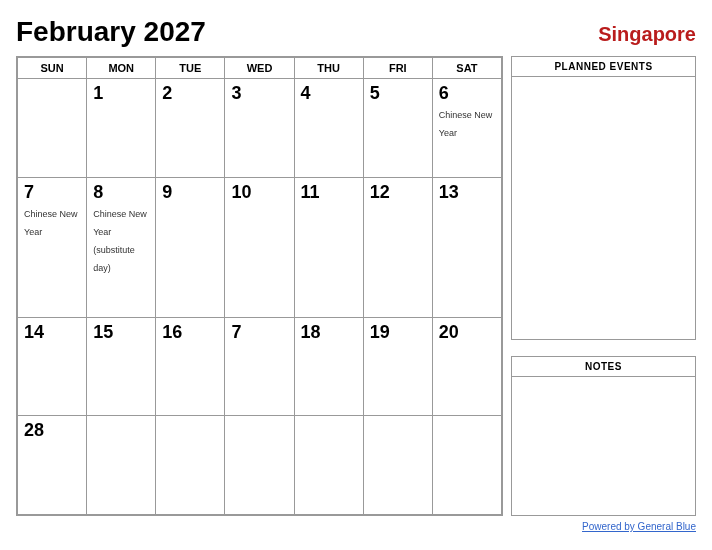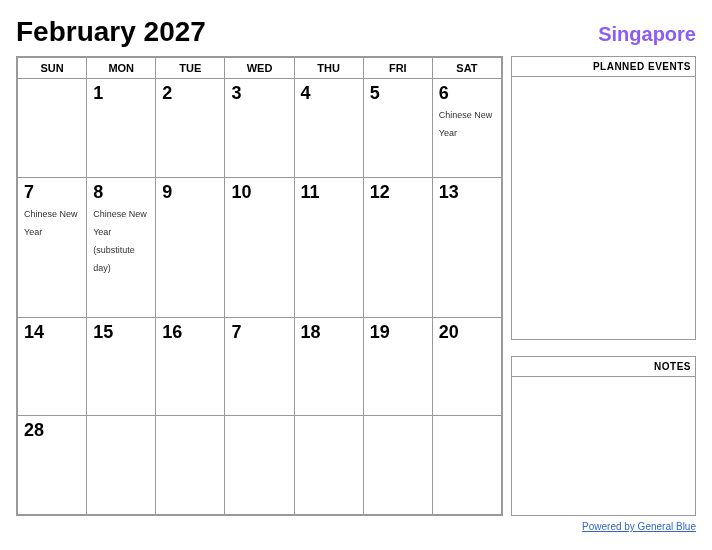--- a/index.html
+++ b/index.html
@@ -26,21 +26,21 @@
       margin-bottom: 8px;
     }
     .month-title {
       font-size: 28px;
       font-weight: bold;
       color: #000;
     }
     .country-title {
       font-size: 20px;
       font-weight: bold;
-      color: #8b5cf6;
+      color: #b91c1c;
     }
     .main-content {
       display: flex;
       flex: 1;
       gap: 8px;
     }
     .calendar-section {
       flex: 1;
       border: 1px solid #999;
     }
@@ -85,21 +85,21 @@
     .planned-events-box {
       border: 1px solid #999;
       flex: 1;
     }
     .notes-box {
       border: 1px solid #999;
       flex: 0 0 160px;
       margin-top: 8px;
     }
     .box-header {
-      text-align: right;
+      text-align: center;
       font-size: 10px;
       font-weight: bold;
       padding: 4px;
       border-bottom: 1px solid #999;
       letter-spacing: 0.5px;
     }
     .box-content {
       padding: 4px;
       height: calc(100% - 26px);
     }

